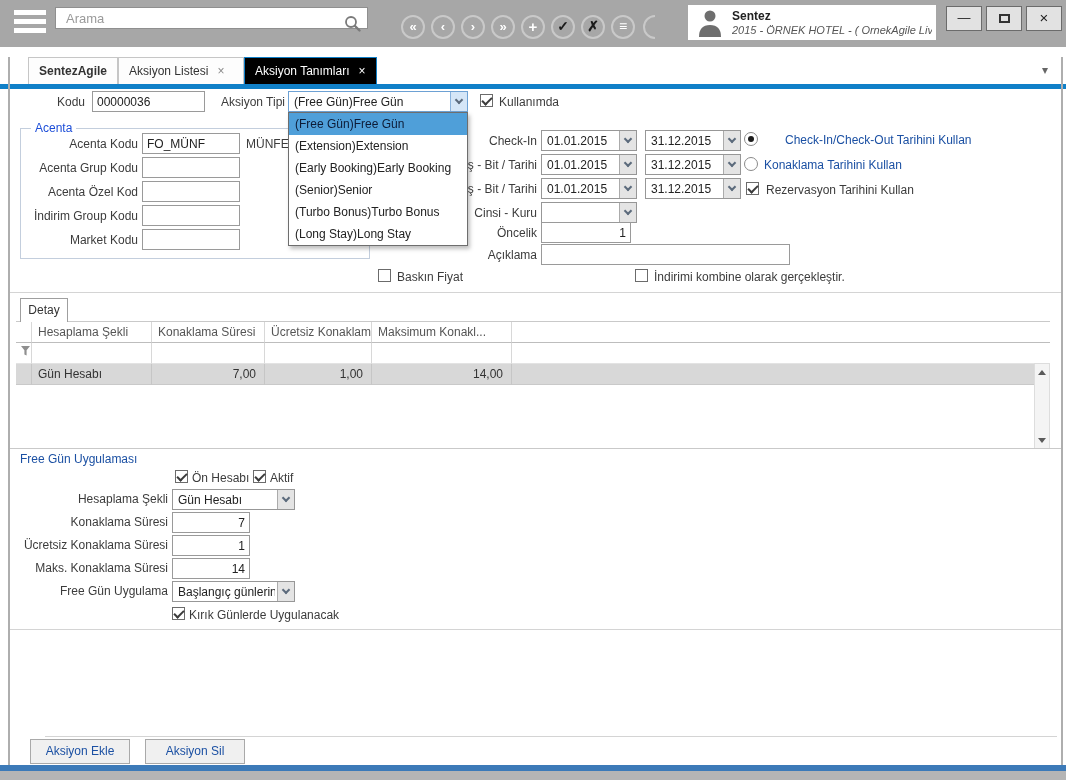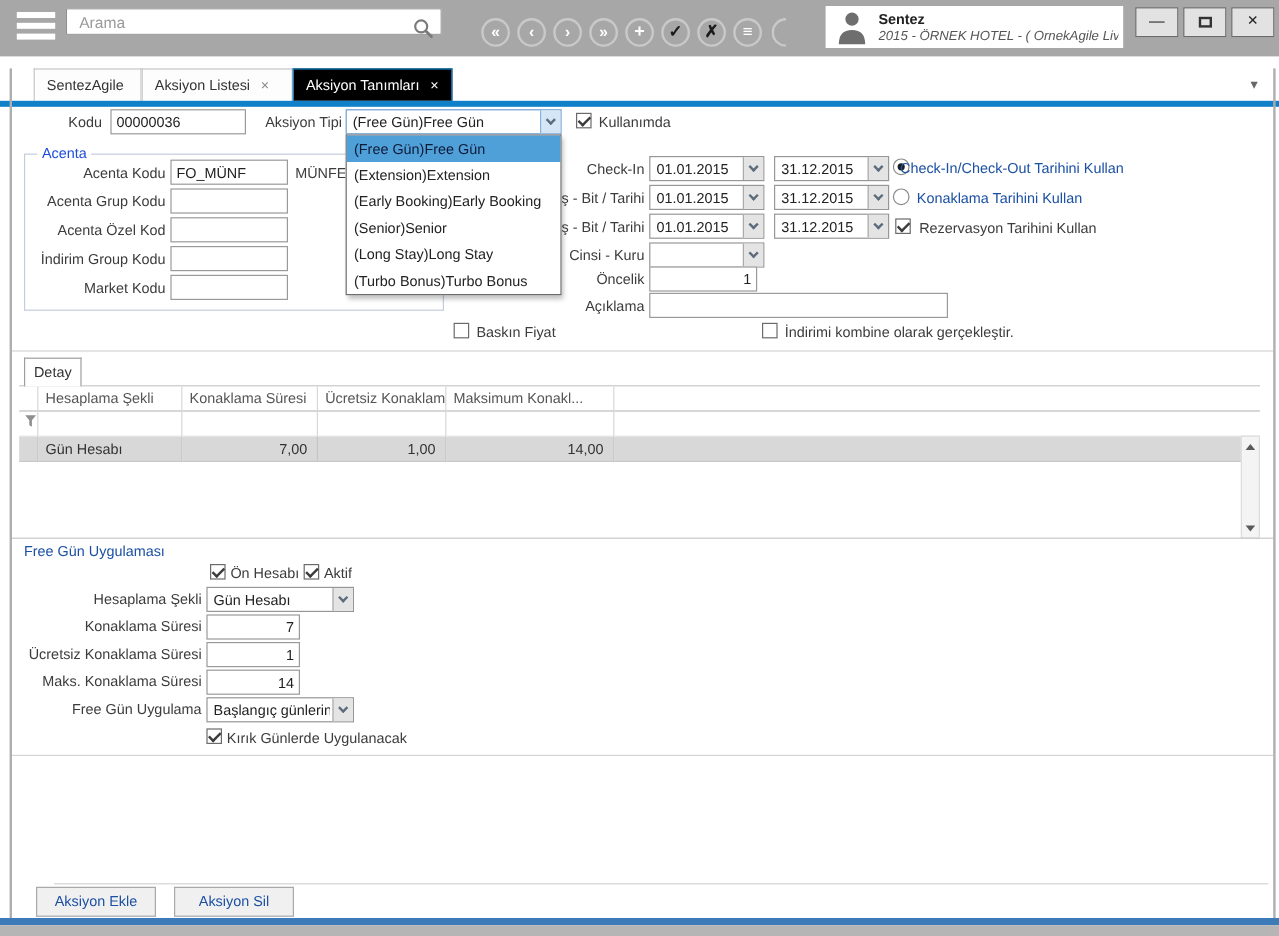--- a/index.html
+++ b/index.html
@@ -137,21 +137,21 @@
       </span>
       <div class="uname">Sentez</div>
       <div class="uctx">2015 - ÖRNEK HOTEL - ( OrnekAgile Live )</div>
     </div>
 
     <div class="wb" style="left:946px;"><span>—</span></div>
     <div class="wb" style="left:986px;"><span class="maxbox"></span></div>
     <div class="wb" style="left:1026px; font-size:15px;"><span>×</span></div>
   </div>
 
-  <div class="tab" style="left:28px; width:90px;">
+  <div class="tab" style="left:28px; width:90px;font-weight:bold;">
     <span>SentezAgile</span>
   </div>
   <div class="tab" style="left:118px; width:126px;">
     <span>Aksiyon Listesi</span>
     <span class="tclose">×</span>
   </div>
   <div class="tab active" style="left:244px; width:133px;">
     <span>Aksiyon Tanımları</span>
     <span class="tclose">×</span>
   </div>
@@ -240,21 +240,21 @@
       </div>
   </div>
 
   <div class="lab r" style="left:380px; top:226px; width:157px;">Öncelik</div>
   <input class="tin r" style="left: 541px; top: 222px; width: 90px;" value="1">
 
   <div class="lab r" style="left:380px; top:248px; width:157px;">Açıklama</div>
   <input class="tin" style="left: 541px; top: 244px; width: 249px;" value="">
 
   <div class="rd on" style="left:744px; top:132px;"></div>
-  <div class="lab blue" style="left:750px; top:133px;">Check-In/Check-Out Tarihini Kullan</div>
+  <div class="lab blue" style="left:785px; top:133px;">Check-In/Check-Out Tarihini Kullan</div>
   <div class="rd" style="left:744px; top:157px;"></div>
   <div class="lab blue" style="left:764px; top:158px;">Konaklama Tarihini Kullan</div>
   <div class="ck on" style="left:746px; top:182px;"></div>
   <div class="lab" style="left:766px; top:183px;">Rezervasyon Tarihini Kullan</div>
 
   <div class="ck" style="left:378px; top:269px;"></div>
   <div class="lab" style="left:397px; top:270px;">Baskın Fiyat</div>
   <div class="ck" style="left:635px; top:269px;"></div>
   <div class="lab" style="left:654px; top:270px;">İndirimi kombine olarak gerçekleştir.</div>
 
@@ -344,17 +344,17 @@
   <div class="sep" style="left:45px; top:736px; width:1012px;"></div>
 
   <div class="fbtn" style="left:30px;">Aksiyon Ekle</div>
   <div class="fbtn" style="left:145px;">Aksiyon Sil</div>
 
   <div class="popup">
     <div class="popt sel">(Free Gün)Free Gün</div>
     <div class="popt">(Extension)Extension</div>
     <div class="popt">(Early Booking)Early Booking</div>
     <div class="popt">(Senior)Senior</div>
+    <div class="popt">(Turbo Bonus)Turbo Bonus</div>
     <div class="popt">(Long Stay)Long Stay</div>
-    <div class="popt">(Turbo Bonus)Turbo Bonus</div>
   </div>
 
 </div>
 
 </body></html>

